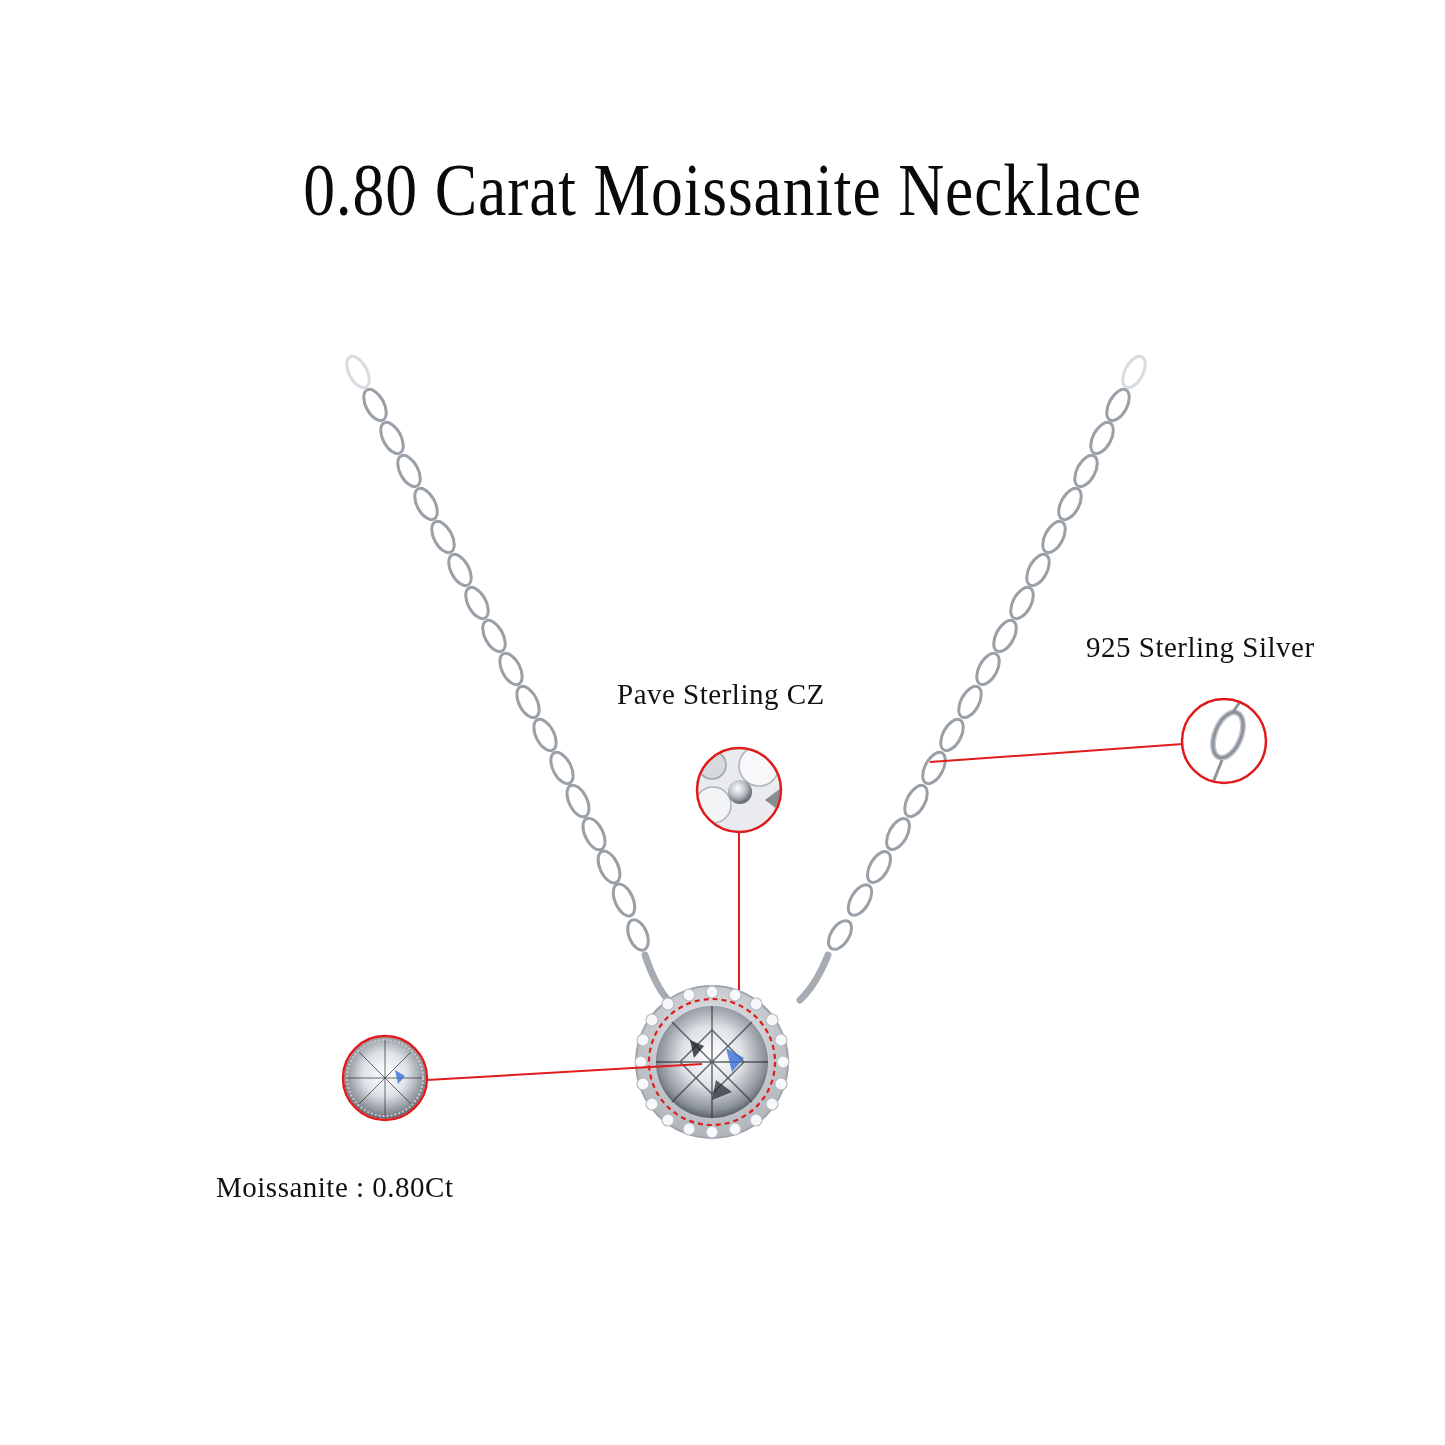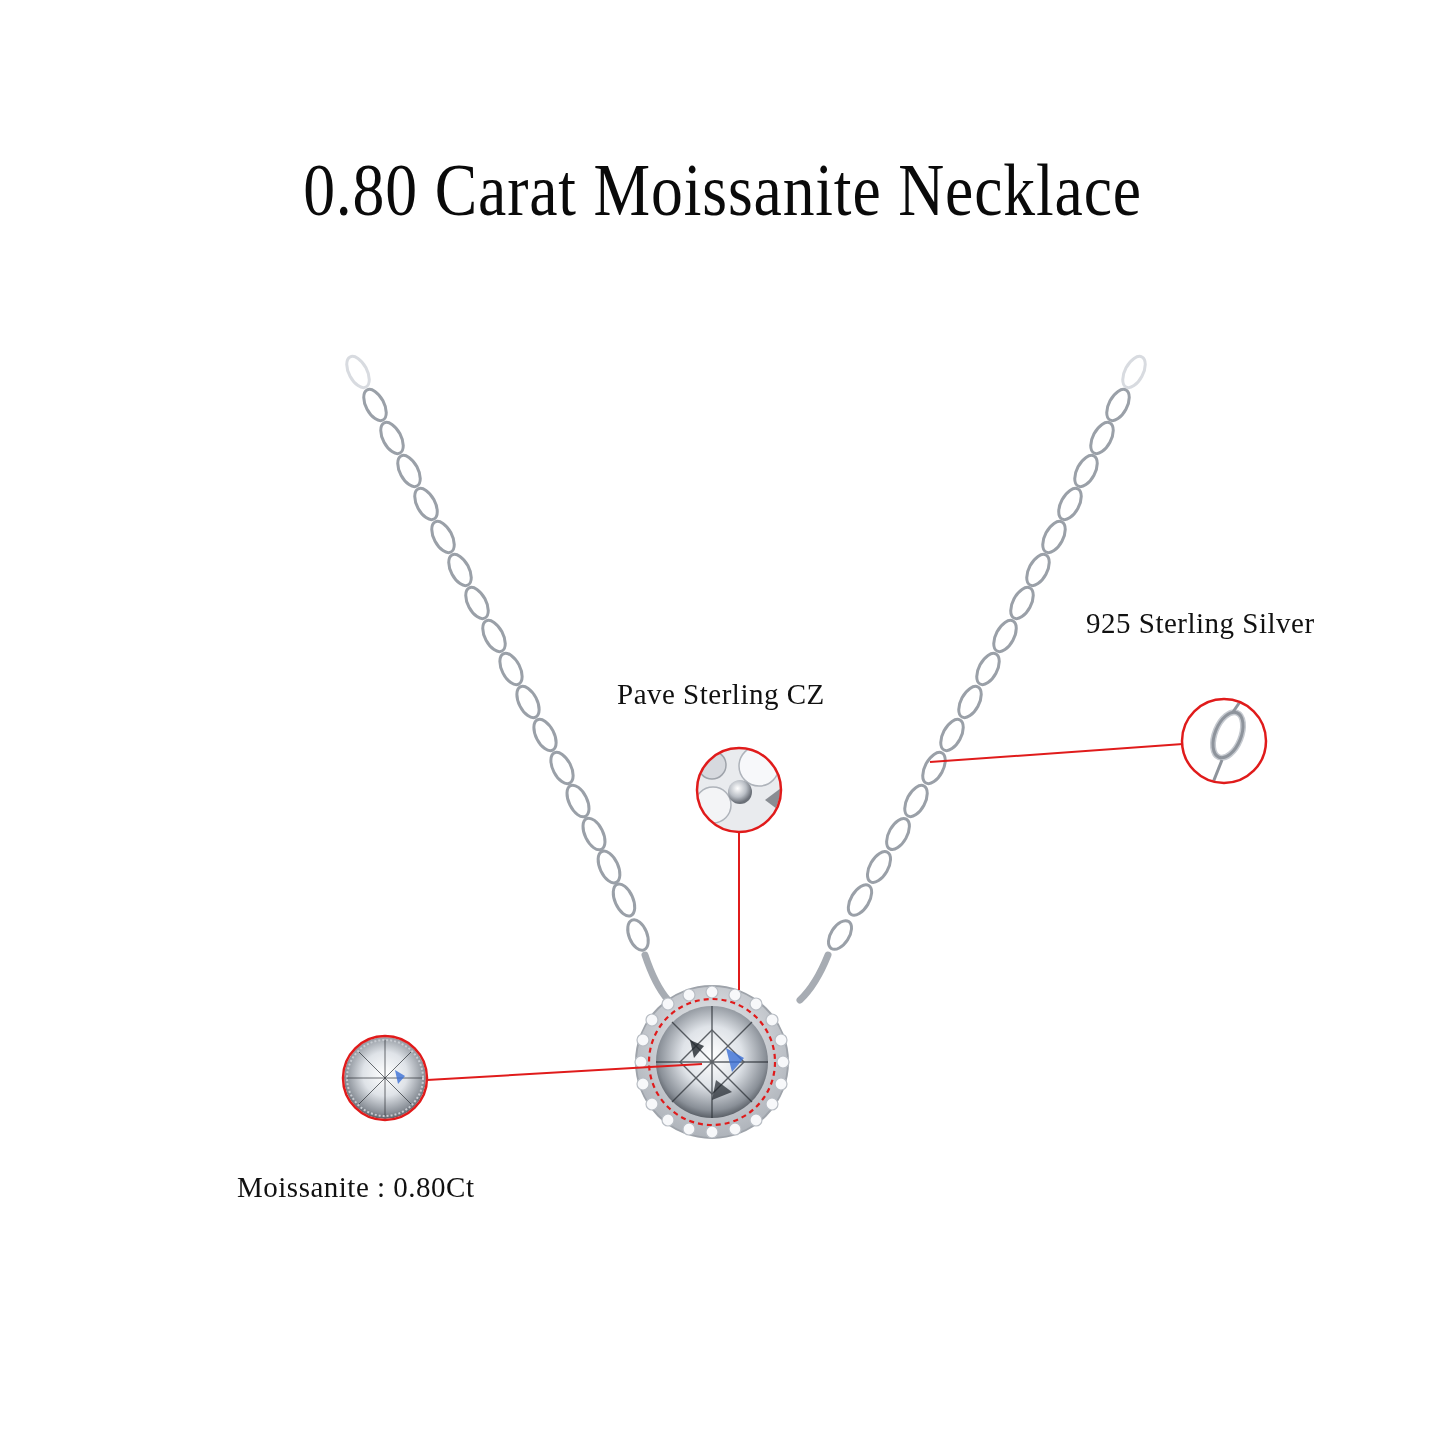--- a/index.html
+++ b/index.html
@@ -1,21 +1,21 @@
 <!DOCTYPE html>
 <html><head>
 <meta charset="utf-8">
 <style>
   html, body { margin:0; padding:0; background:#ffffff; }
   body { width:1445px; height:1445px; position:relative; overflow:hidden; font-family:"Liberation Serif","DejaVu Serif",serif; color:#111; }
   .title { position:absolute; left:0; top:140px; width:1445px; text-align:center; font-size:74px; line-height:100px; font-weight:normal; letter-spacing:1px; transform:scaleX(0.86); transform-origin:center; color:#0a0a0a; }
   .label { position:absolute; font-size:29px; line-height:36px; color:#111; white-space:nowrap; letter-spacing:0.5px; }
   .lbl-pave { left:617px; top:676px; }
-  .lbl-silver { left:1086px; top:605px; }
-  .lbl-moiss { left:237px; top:1169px; }
+  .lbl-silver { left:1086px; top:629px; }
+  .lbl-moiss { left:216px; top:1169px; }
   svg.art { position:absolute; left:0; top:0; width:1445px; height:1445px; }
 </style>
 </head>
 <body>
 
 <div class="title">0.80 Carat Moissanite Necklace</div>
 
 <svg class="art" viewBox="0 0 1445 1445">
   <defs>
     <radialGradient id="gem" cx="50%" cy="45%" r="60%">

